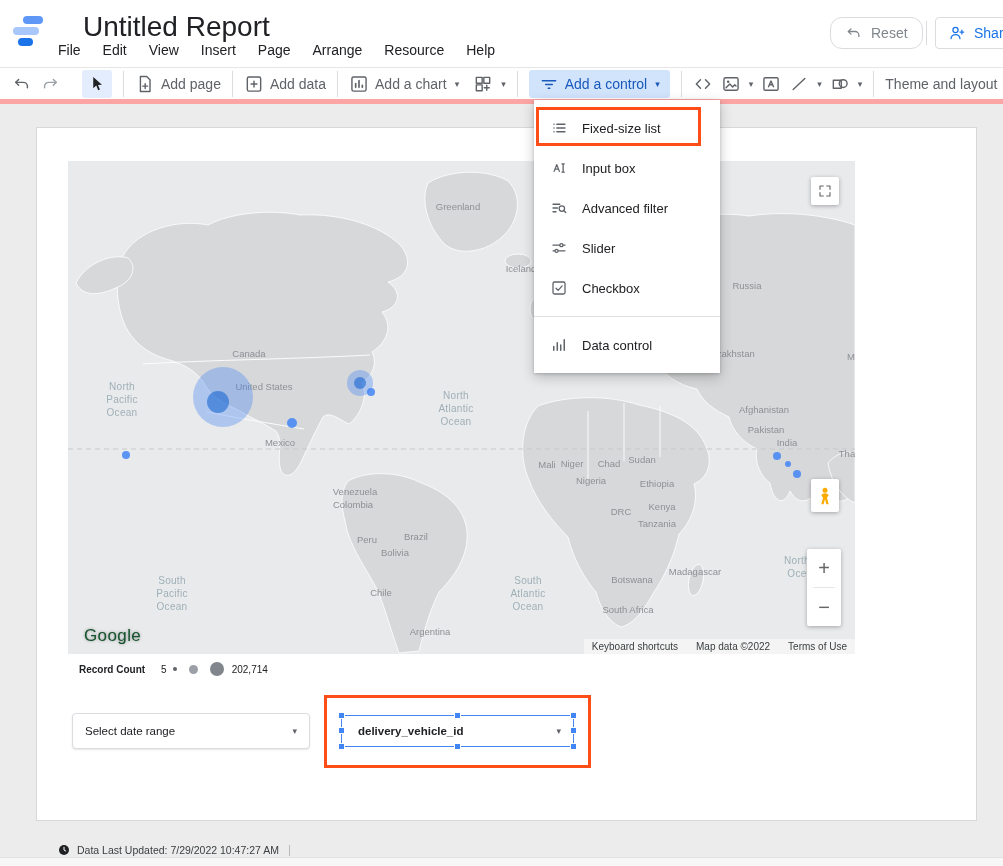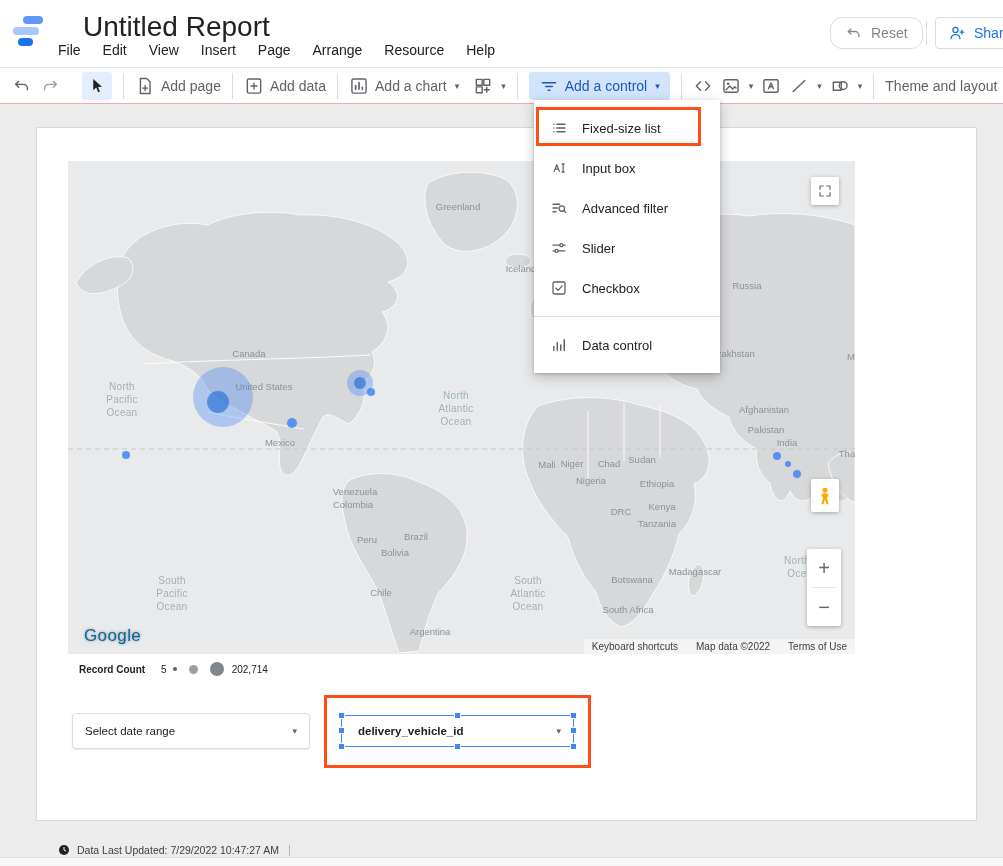--- a/index.html
+++ b/index.html
@@ -19,21 +19,21 @@
   .reset-btn{position:absolute;left:830px;top:17px;height:32px;border:1px solid #dadce0;border-radius:12px;
              display:flex;align-items:center;gap:8px;padding:0 14px;color:#80868b;font-size:14px;
              box-sizing:border-box;background:#fff;cursor:pointer;}
   .hdr-divider{position:absolute;left:926px;top:21px;width:1px;height:24px;background:#dadce0;}
   .share-btn{position:absolute;left:935px;top:17px;height:32px;width:112px;border:1px solid #dadce0;border-radius:4px;
              display:flex;align-items:center;gap:8px;padding:0 12px;color:#1a73e8;font-size:14px;
              box-sizing:border-box;background:#fff;cursor:pointer;}
 
   
   .toolbar{position:absolute;left:0;top:67px;width:100%;height:37px;background:#fff;z-index:20;
-           border-top:1px solid #e6e6e6;border-bottom:1px solid #fca5a5;box-sizing:border-box;
+           border-top:1px solid #e6e6e6;border-bottom:5px solid #fca5a5;box-sizing:border-box;
            display:flex;align-items:center;padding-left:12px;white-space:nowrap;}
   .tb-btn{display:flex;align-items:center;gap:6px;color:#5f6368;font-size:14px;cursor:pointer;flex:0 0 auto;}
   .tb-divider{width:1px;height:26px;background:#dadce0;margin:0 11px;flex:0 0 auto;}
   .ic{display:inline-flex;width:20px;height:20px;}
   .ic svg{width:100%;height:100%;display:block;}
   .ic16{width:16px;height:16px;}  .ic18{width:18px;height:18px;}
   .caret{font-size:9px;color:#5f6368;margin-left:2px;}
   .select-tool{width:30px;height:28px;background:#e4edfd;border-radius:3px;margin-left:22px;
                display:flex;align-items:center;justify-content:center;cursor:pointer;flex:0 0 auto;}
   .add-control-btn{background:#d2e3fc;border-radius:3px;height:28px;padding:0 10px;color:#185abc;}
@@ -56,21 +56,21 @@
   .bubble.core{background:rgba(25,103,210,.6);}
   .bubble.dot{background:rgba(66,133,244,.85);}
   .map-btn{position:absolute;background:#fff;border-radius:2px;box-shadow:0 1px 4px rgba(0,0,0,.3);
            display:flex;align-items:center;justify-content:center;cursor:pointer;color:#666;}
   .fullscreen-btn{right:16px;top:16px;width:28px;height:28px;}
   .pegman-btn{right:16px;top:318px;width:28px;height:33px;}
   .zoom{position:absolute;right:14px;top:388px;width:34px;height:77px;background:#fff;border-radius:2px;
         box-shadow:0 1px 4px rgba(0,0,0,.3);display:flex;flex-direction:column;}
   .zoom-btn{flex:1;display:flex;align-items:center;justify-content:center;font-size:20px;color:#666;cursor:pointer;}
   .zoom-sep{height:1px;background:#e6e6e6;margin:0 6px;}
-  .google-logo{position:absolute;left:16px;bottom:8px;font-size:17px;font-weight:500;color:#0369a1;
+  .google-logo{position:absolute;left:16px;bottom:8px;font-size:17px;font-weight:500;color:#14532d;
                text-shadow:0 0 3px rgba(70,70,70,.55);letter-spacing:.4px;cursor:pointer;}
   .map-attrib{position:absolute;right:0;bottom:0;height:15px;display:flex;align-items:center;gap:18px;
               background:rgba(246,246,246,.85);padding:0 8px;font-size:10px;color:#3c4043;}
   .map-attrib .lnk{cursor:pointer;}
 
   
   .legend{position:absolute;left:42px;top:534px;display:flex;align-items:center;}
   .legend-metric{font-size:10px;font-weight:bold;color:#202124;margin-right:16px;}
   .legend-val{font-size:10px;color:#202124;}
   .ldot{border-radius:50%;margin:0 6px;}

